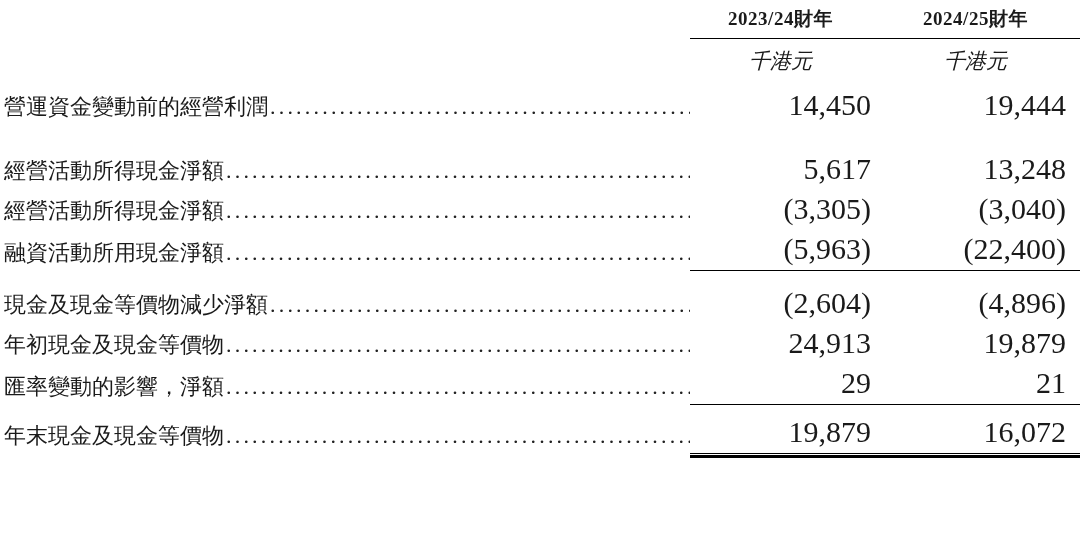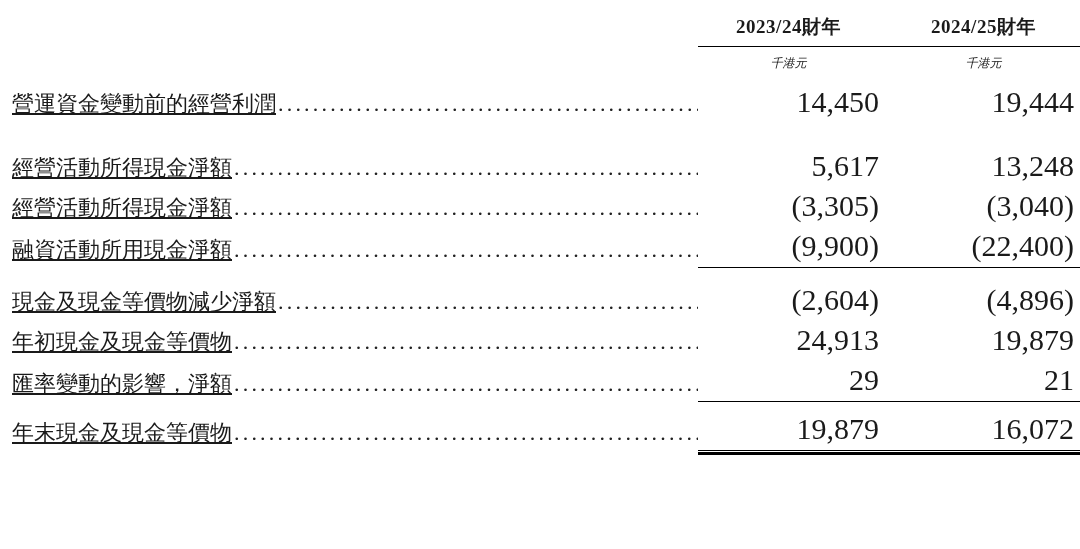--- a/index.html
+++ b/index.html
@@ -12,21 +12,21 @@
     height: 549px;
     font-family: "Liberation Serif", "DejaVu Serif", serif;
     color: #1a1a1a;
     overflow: hidden;
   }
   .sheet {
     position: relative;
     width: 1080px;
     height: 533px;
     box-sizing: border-box;
-    padding: 8px;
+    padding: 0;
   }
   table.fin {
     width: 1080px;
     border-collapse: collapse;
     table-layout: fixed;
     font-size: 21px;
   }
   col.c-label { width: 690px; }
   col.c-col1  { width: 195px; }
   col.c-col2  { width: 195px; }
@@ -46,42 +46,41 @@
   }
   .rule-line {
     border-bottom: 1.6px solid #000;
     height: 0;
     font-size: 0;
     line-height: 0;
   }
   .unit-cell {
     text-align: center;
     font-style: italic;
-    font-size: 12px;
+    font-size: 21px;
     padding: 8px 14px 10px 0;
     vertical-align: bottom;
     font-family: "Liberation Serif", "DejaVu Serif", serif;
   }
 
   
   td.label {
     font-size: 22px;
     padding: 3px 0 3px 4px;
     white-space: nowrap;
     vertical-align: bottom;
     letter-spacing: 0px;
   }
   .label-inner {
     display: flex;
     align-items: baseline;
     width: 100%;
   }
   .label-text {
     flex: 0 0 auto;
-    text-decoration: underline;
   }
   .leader {
     flex: 1 1 auto;
     overflow: hidden;
     white-space: nowrap;
     font-size: 22px;
     letter-spacing: 3.2px;
     color: #222;
     margin-left: 2px;
     line-height: 1;
@@ -201,21 +200,21 @@
         <td class="num">(3,040)</td>
       </tr>
 
       <tr>
         <td class="label">
           <div class="label-inner">
             <span class="label-text">融資活動所用現金淨額</span>
             <span class="leader">.......................................................</span>
           </div>
         </td>
-        <td class="num ul-single pad-under">(9,900)</td>
+        <td class="num ul-single pad-under">(5,963)</td>
         <td class="num ul-single pad-under">(22,400)</td>
       </tr>
 
       <tr class="spacer">
           <td colspan="3"></td>
         </tr>
 
       <tr>
         <td class="label">
           <div class="label-inner">

